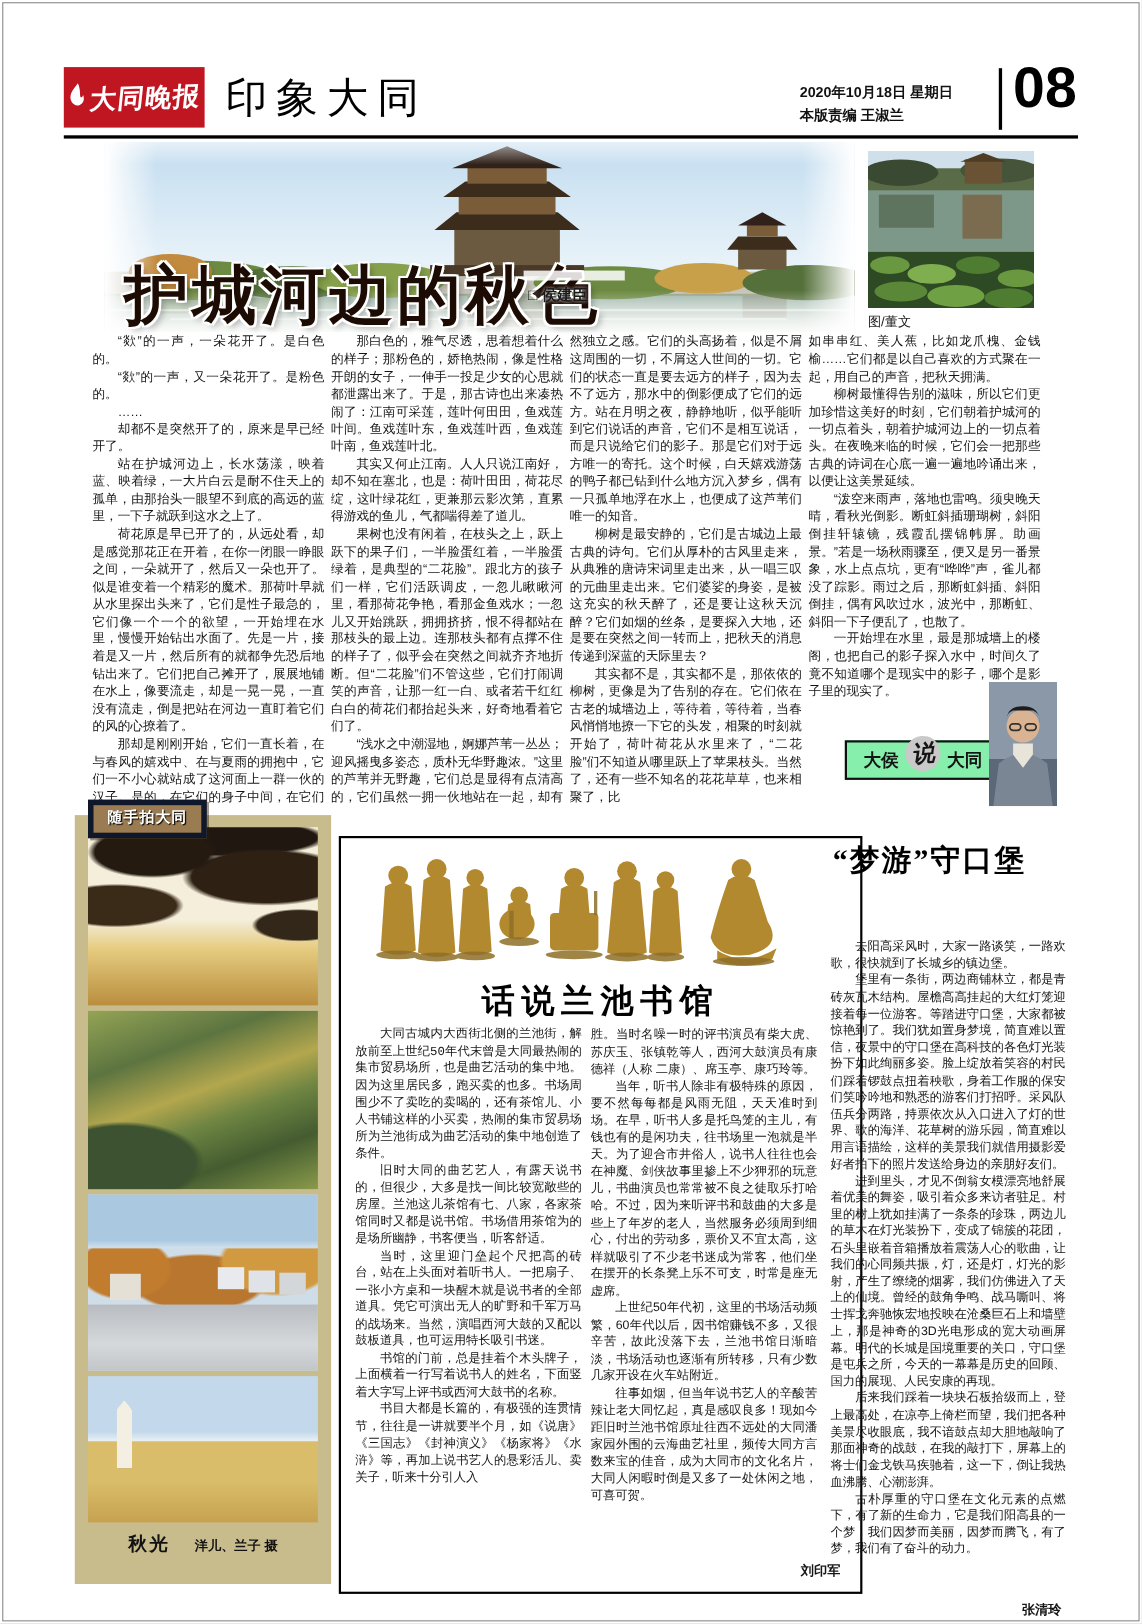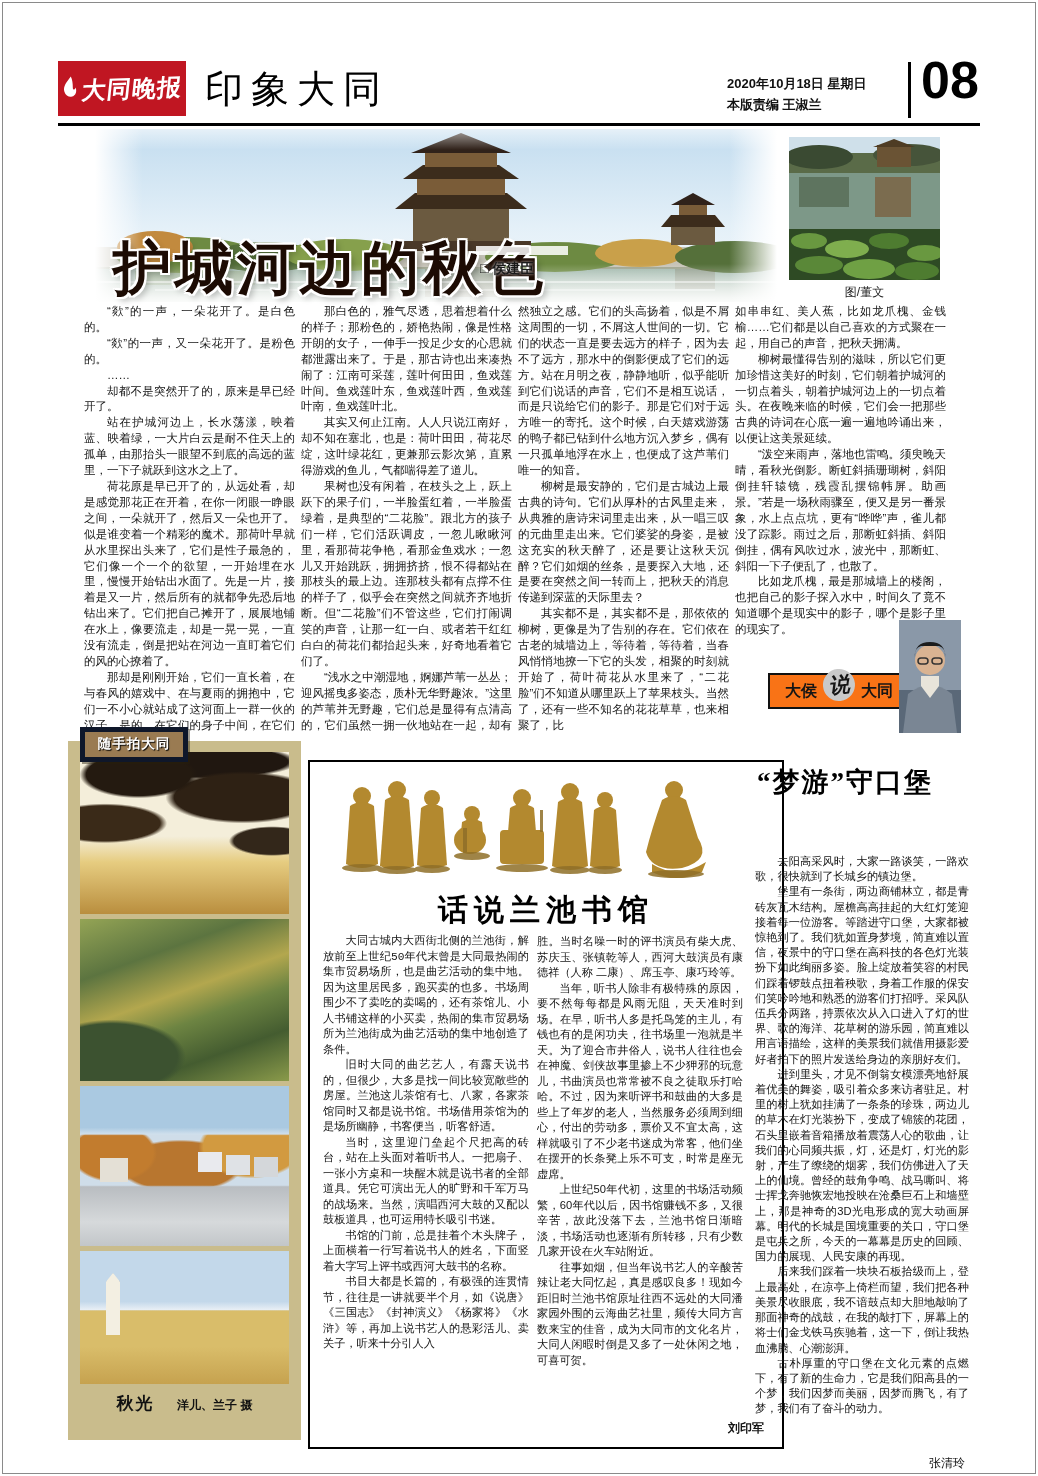--- a/index.html
+++ b/index.html
@@ -20,39 +20,39 @@
   .pagenum{left:921px;top:50px;font-size:52px;font-weight:800;color:#000;font-family:"Liberation Sans",sans-serif;}
   .header-rule{left:58px;top:123px;width:922px;height:3px;background:#000;}
 
   
   .banner-photo{left:95px;top:129px;width:682px;height:173px;overflow:hidden;}
   .banner-photo::after{content:"";position:absolute;inset:0;
      background:linear-gradient(90deg,#fff 0,rgba(255,255,255,0) 7%,rgba(255,255,255,0) 93%,#fff 100%),
                 linear-gradient(0deg,rgba(255,255,255,.9) 0,rgba(255,255,255,0) 22%),
                 linear-gradient(180deg,rgba(255,255,255,.6) 0,rgba(255,255,255,0) 12%);}
   .side-photo{left:789px;top:137px;width:151px;height:143px;overflow:hidden;}
-  .photo-credit{left:789px;top:284px;width:151px;text-align:center;font-size:12px;color:#222;}
+  .photo-credit{left:789px;top:284px;width:151px;font-size:12px;color:#222;}
   .headline{left:113px;top:230px;font-size:58px;font-weight:900;letter-spacing:4px;color:#1c0b03;
      font-family:"Liberation Serif",serif;z-index:5;
      text-shadow:-2px 0 0 #fff,2px 0 0 #fff,0 -2px 0 #fff,0 2px 0 #fff,
        -2px -2px 0 #fff,2px 2px 0 #fff,-2px 2px 0 #fff,2px -2px 0 #fff,4px 4px 6px rgba(0,0,0,.25);}
   .author-chip{left:480px;top:246px;z-index:5;font-size:14px;font-weight:bold;color:#1a1a1a;
      text-shadow:0 0 3px rgba(255,255,255,.9);}
   .chipbar{display:block;width:92px;height:9px;background:rgba(255,255,255,.85);margin:0 0 5px -4px;}
 
   
   .col{top:304px;width:211px;height:428px;overflow:hidden;font-size:11.5px;line-height:15.9px;
        text-align:justify;color:#141414;}
   .mcol1{left:84px;} .mcol2{left:301px;} .mcol3{left:518px;} .mcol4{left:735px;}
   .col p, .bc p, .rcol p{margin:0;}
   .ind{text-indent:2em;}
 
   
   .abox{left:768px;top:673px;width:138px;height:32px;border:2px solid #111;
-        display:flex;align-items:center;justify-content:center;gap:6px;background:#f97316;}
+        display:flex;align-items:center;justify-content:center;gap:6px;background:#86efac;}
   .abox .aword{font-size:16px;font-weight:bold;font-family:"Liberation Serif",serif;}
   .abox .acircle{width:32px;height:32px;border-radius:50%;background:#c9c9c9;margin-top:-12px;
         display:flex;align-items:center;justify-content:center;
         font-size:21px;font-weight:bold;font-style:italic;transform:rotate(-6deg);}
   .aphoto{left:899px;top:620px;width:62px;height:113px;overflow:hidden;}
 
   
   .panel{left:68px;top:741px;width:233px;height:699px;background:var(--panel-tan,#c9bc8c);}
   .tag{left:80px;top:727px;width:98px;height:25px;background:var(--tag-brown,#9a7b52);border:5px solid #0f172a;
        color:#fff;font-size:13.5px;font-weight:bold;text-align:center;line-height:25px;letter-spacing:1px;
@@ -95,21 +95,21 @@
   .bc{position:absolute;top:172px;width:206px;height:500px;overflow:hidden;font-size:11.2px;
       line-height:15.5px;text-align:justify;color:#141414;}
   .bc1{left:13px;font-family:Liberation Mono, monospace;} .bc2{left:227px;}
   .bsign{position:absolute;right:18px;bottom:10px;font-size:12px;font-weight:bold;background:#fff;padding-left:8px;}
 
   
   .rtitle{left:757px;top:764px;font-size:27px;font-weight:900;letter-spacing:2px;
       font-family:"Liberation Serif",serif;color:#000;}
   .rcol{left:755px;top:826px;width:214px;height:619px;overflow:hidden;font-size:11.2px;
       line-height:15.2px;text-align:justify;color:#141414;margin-top:28px;}
-  .rsign{position:absolute;right:4px;bottom:2px;font-size:12px;font-weight:normal;background:#fff;padding-left:8px;}
+  .rsign{position:absolute;right:4px;bottom:2px;font-size:12px;font-weight:bold;background:#fff;padding-left:8px;}
 </style>
 </head>
 <body>
 
 <div class="page">
 
   <div class="abs masthead">
     <span>
       <svg width="16" height="26" viewBox="0 0 20 28">
           <path d="M11 1 C6 8 1 13 3 20 C4.5 25 9 27 12.5 26 C17 24.5 19 20 17 14.5 C16 18 13.5 18 13.5 14.5 C13.5 10 13 5 11 1Z" fill="#fff"></path>
@@ -217,21 +217,21 @@
     </div>
   <div class="abs col mcol3">
       <p>然独立之感。它们的头高扬着，似是不屑这周围的一切，不屑这人世间的一切。它们的状态一直是要去远方的样子，因为去不了远方，那水中的倒影便成了它们的远方。站在月明之夜，静静地听，似乎能听到它们说话的声音，它们不是相互说话，而是只说给它们的影子。那是它们对于远方唯一的寄托。这个时候，白天嬉戏游荡的鸭子都已钻到什么地方沉入梦乡，偶有一只孤单地浮在水上，也便成了这芦苇们唯一的知音。</p>
       <p class="ind">柳树是最安静的，它们是古城边上最古典的诗句。它们从厚朴的古风里走来，从典雅的唐诗宋词里走出来，从一唱三叹的元曲里走出来。它们婆娑的身姿，是被这充实的秋天醉了，还是要让这秋天沉醉？它们如烟的丝条，是要探入大地，还是要在突然之间一转而上，把秋天的消息传递到深蓝的天际里去？</p>
       <p class="ind">其实都不是，其实都不是，那依依的柳树，更像是为了告别的存在。它们依在古老的城墙边上，等待着，等待着，当春风悄悄地撩一下它的头发，相聚的时刻就开始了，荷叶荷花从水里来了，“二花脸”们不知道从哪里跃上了苹果枝头。当然了，还有一些不知名的花花草草，也来相聚了，比</p>
     </div>
   <div class="abs col mcol4">
       <p>如串串红、美人蕉，比如龙爪槐、金钱榆……它们都是以自己喜欢的方式聚在一起，用自己的声音，把秋天拥满。</p>
       <p class="ind">柳树最懂得告别的滋味，所以它们更加珍惜这美好的时刻，它们朝着护城河的一切点着头，朝着护城河边上的一切点着头。在夜晚来临的时候，它们会一把那些古典的诗词在心底一遍一遍地吟诵出来，以便让这美景延续。</p>
       <p class="ind">“泼空来雨声，落地也雷鸣。须臾晚天晴，看秋光倒影。断虹斜插珊瑚树，斜阳倒挂轩辕镜，残霞乱摆锦帏屏。助画景。”若是一场秋雨骤至，便又是另一番景象，水上点点坑，更有“哗哗”声，雀儿都没了踪影。雨过之后，那断虹斜插、斜阳倒挂，偶有风吹过水，波光中，那断虹、斜阳一下子便乱了，也散了。</p>
-      <p class="ind">比如龙爪槐，最是那城墙上的楼阁，也把自己的影子探入水中，时间久了竟不知道哪个是现实中的影子，哪个是影子里的现实了。</p>
+      <p class="ind">一开始埋在水里，最是那城墙上的楼阁，也把自己的影子探入水中，时间久了竟不知道哪个是现实中的影子，哪个是影子里的现实了。</p>
     </div>
 
   <div class="abs abox">
     <span class="aword">大侯</span>
     <span class="acircle">说</span>
     <span class="aword">大同</span>
   </div>
   <div class="abs aphoto">
     <svg width="62" height="113" viewBox="0 0 62 113">
       <rect width="62" height="113" fill="#8a98a8"></rect>

